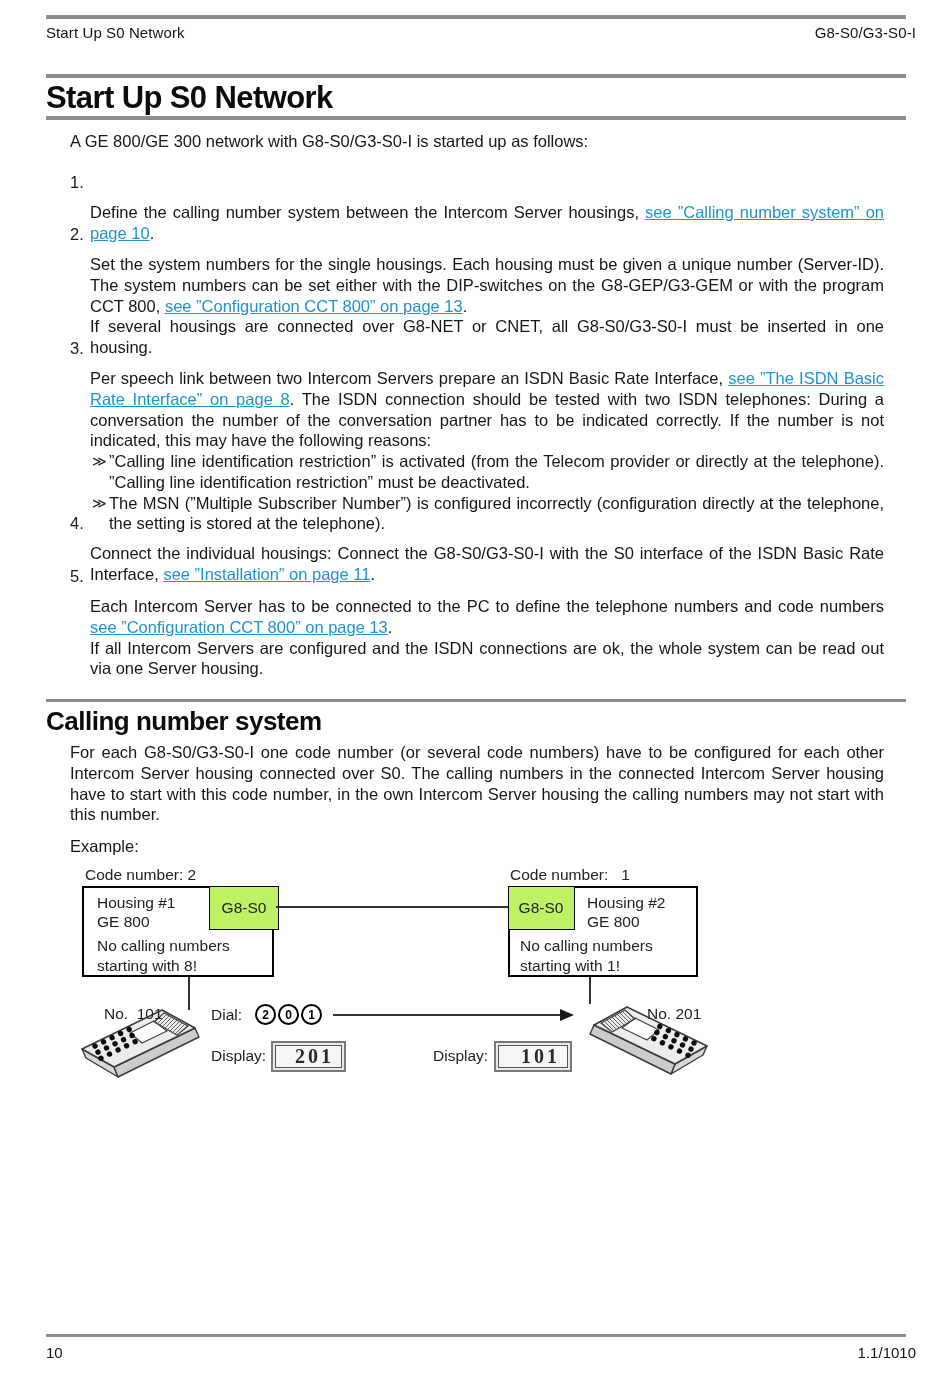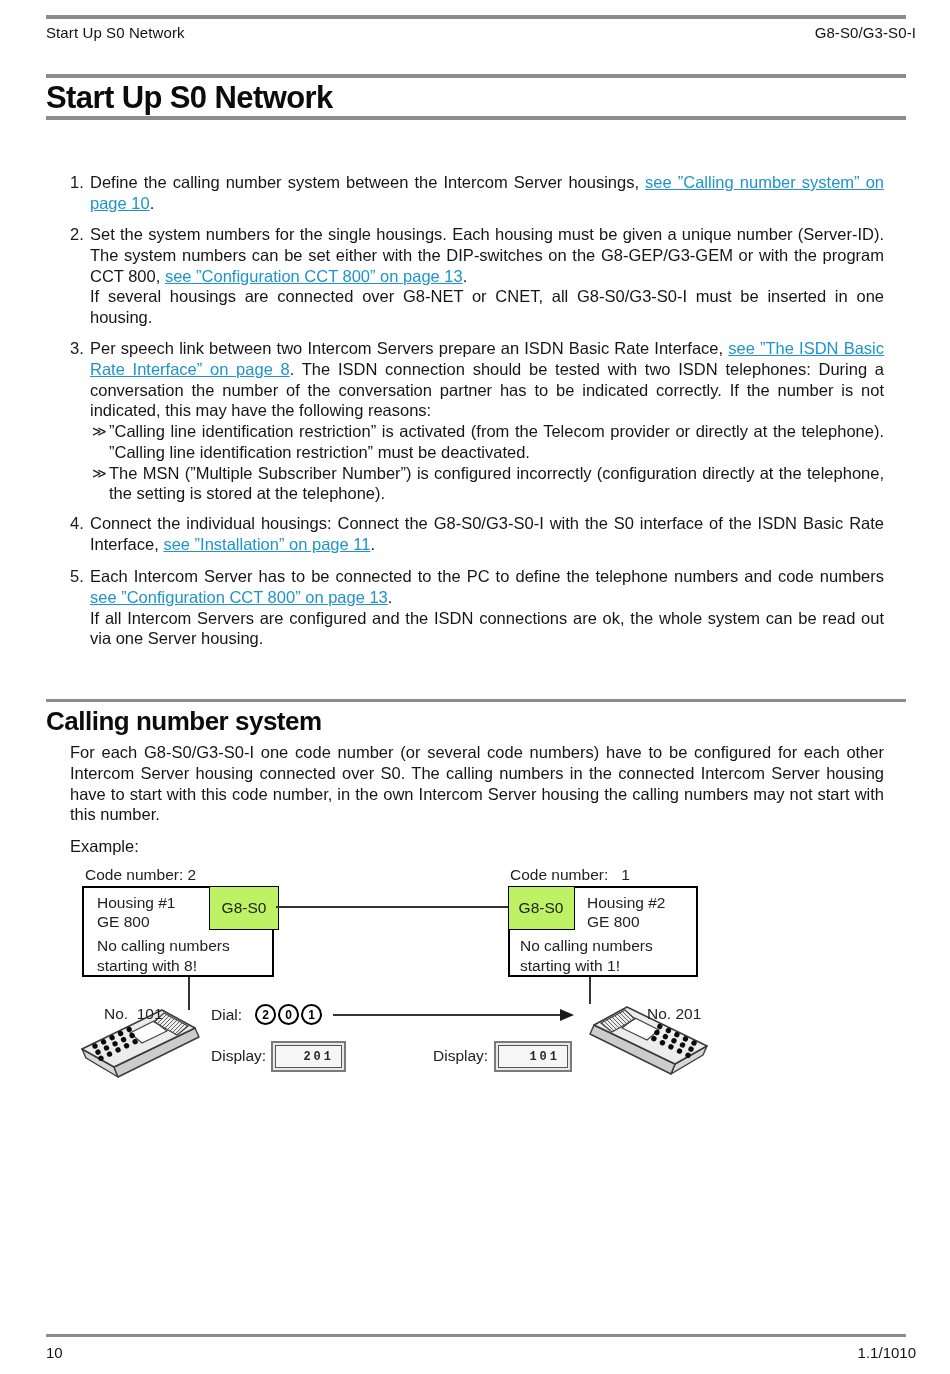--- a/index.html
+++ b/index.html
@@ -7,21 +7,21 @@
         font-family:"Liberation Sans",sans-serif;color:#1a1a1a;overflow:hidden;padding-left:10px;}
   .abs{position:absolute;}
   .rule{background:#8c8c8c;}
   .hdr-txt{font-size:15px;color:#141414;letter-spacing:0.1px;}
   .h1{font-size:31px;font-weight:700;letter-spacing:-0.6px;color:#0c0c0c;}
   .h2{font-size:26px;font-weight:700;letter-spacing:-0.5px;color:#0c0c0c;}
   .body-txt{font-size:16.5px;line-height:1.26;text-align:justify;color:#161616;}
   .single{text-align:left;}
   .list-item{position:absolute;left:70px;width:814px;}
   .li-num{position:absolute;left:0;top:0;font-size:16.5px;line-height:1.26;}
-  .li-body{margin-left:20px;}
+  .li-body{margin-left:20px;margin-top:30px;}
   .sub-bullets{margin-top:0;}
   .sub-bullet{position:relative;margin-left:2px;}
   .sb-glyph{position:absolute;left:0;top:0;font-size:14px;line-height:21px;color:#222;}
   .sb-text{margin-left:17px;}
   a.doclink{color:#1e93cc;text-decoration:underline;cursor:pointer;}
   
   .diag-txt{font-size:15.5px;color:#222;}
   .pre-sp{white-space:pre;}
   .hbox{position:absolute;border:2.5px solid #000;background:#fff;box-sizing:border-box;}
   .modbox{position:absolute;border:1.5px solid #000;background:#bef264;box-sizing:border-box;
@@ -29,37 +29,38 @@
   .hline{background:#333;}
   .vline{background:#333;}
   .dial-circle{display:inline-flex;width:21px;height:21px;border:2.5px solid #000;border-radius:50%;
                align-items:center;justify-content:center;font-size:12px;font-weight:700;color:#000;
                box-sizing:border-box;margin-right:2px;background:#fff;}
   .arrowhead{width:0;height:0;border-left:14px solid #1a1a1a;border-top:6.5px solid transparent;
              border-bottom:6.5px solid transparent;}
   .lcd{border:2px solid #7a7a7a;background:#e9e9e9;padding:2px;box-sizing:border-box;}
   .lcd-inner{width:100%;height:100%;border:1.5px solid #555;background:#f6f6f6;box-sizing:border-box;
              display:flex;align-items:center;justify-content:flex-end;padding-right:7px;
-             font-family:Liberation Mono, monospace;font-weight:700;font-size:12px;
+             font-family:Liberation Serif, serif;font-weight:700;font-size:20px;
              letter-spacing:3px;color:#2a2a2a;}
   .ftr-txt{font-size:15px;color:#141414;}
 </style>
 </head>
 <body>
 
 <div id="page">
 
   <div class="abs rule" style="left:46px;top:15px;width:860px;height:4px;"></div>
   <div class="abs hdr-txt" style="left:46px;top:24px;">Start Up S0 Network</div>
   <div class="abs hdr-txt" style="right:44px;top:24px;">G8-S0/G3-S0-I</div>
 
   <div class="abs rule" style="left:46px;top:74px;width:860px;height:4px;"></div>
   <div class="abs h1" style="left:46px;top:80px;">Start Up S0 Network</div>
   <div class="abs rule" style="left:46px;top:116px;width:860px;height:4px;"></div>
 
+  <div class="abs body-txt single" style="left:70px;top:131px;width:814px;">A GE 800/GE 300 network with G8-S0/G3-S0-I is started up as follows:</div>
 
   <div class="list-item" style="top:172px;">
     <span class="li-num">1.</span>
     <div class="li-body body-txt"><span>Define the calling number system between the Intercom Server housings, </span><a class="doclink">see ”Calling number system” on page 10</a><span>.</span></div>
   </div>
 
   <div class="list-item" style="top:224px;">
     <span class="li-num">2.</span>
     <div class="li-body body-txt"><span>Set the system numbers for the single housings. Each housing must be given a unique number (Server-ID). The system numbers can be set either with the DIP-switches on the G8-GEP/G3-GEM or with the program CCT 800, </span><a class="doclink">see ”Configuration CCT 800” on page 13</a><span>.</span>
       <div>If several housings are connected over G8-NET or CNET, all G8-S0/G3-S0-I must be inserted in one housing.</div>

